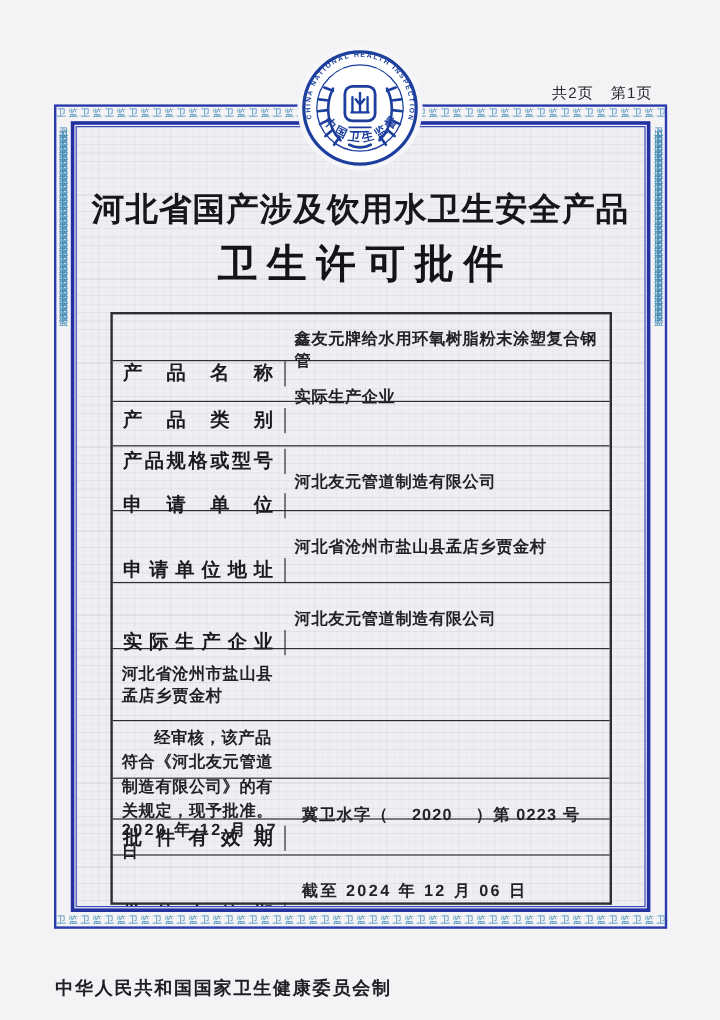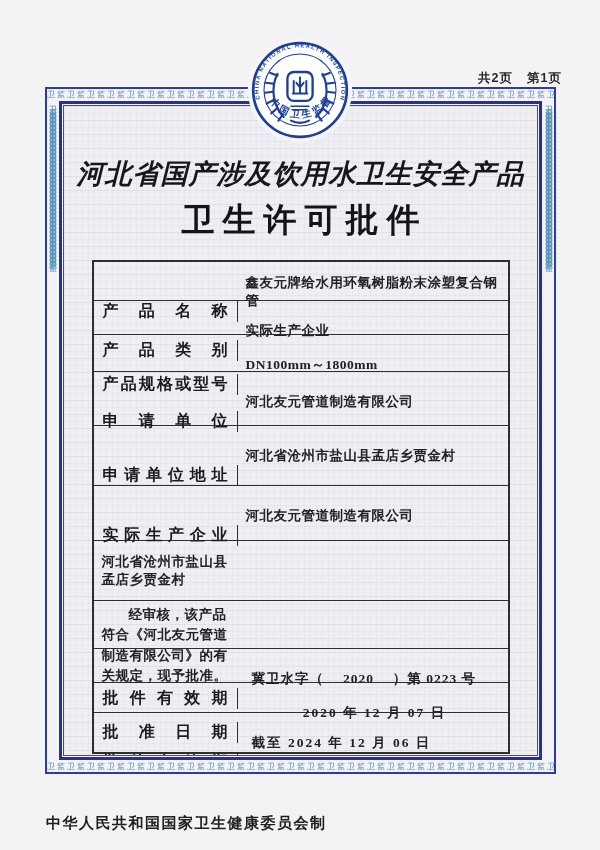--- a/index.html
+++ b/index.html
@@ -8,22 +8,22 @@
     font-family:"Liberation Sans","DejaVu Sans",sans-serif;
     background:#f3f2f4;
   }
   .page {
     position:relative; width:600px; height:850px;
     background:#f3f2f4; overflow:hidden;
   }
 
   
   .page-info {
-    position:absolute; top:70px; right:38px;
-    font-size:12.5px; font-weight:bold; color:#26262b;
+    position:absolute; top:70px; right:56px;
+    font-size:12.5px; font-weight:normal; color:#26262b;
     letter-spacing:1px; display:flex; gap:14px;
   }
 
   
   .frame-outer {
     position:absolute; left:45px; right:44px; top:87px; bottom:76px;
     border:2px solid #2a3bae;
   }
   .band { position:absolute; color:#2e7fae; font-size:8px; line-height:11px;
           letter-spacing:2px; overflow:hidden; white-space:nowrap; opacity:.9; }
@@ -44,21 +44,21 @@
       repeating-linear-gradient(90deg,
         rgba(125,135,165,0.05) 0 1px, transparent 1px 6px),
       #efeef2;
     overflow:hidden;
   }
 
   
   .title1 {
     margin-top:50px; text-align:center;
     font-family:"Liberation Serif","DejaVu Serif",serif;
-    font-weight:bold; font-size:27px; color:#17171a; letter-spacing:1px;font-style:italic;
+    font-weight:bold; font-size:27px; color:#17171a; letter-spacing:1px;
   }
   .title2 {
     margin-top:6px; text-align:center;
     font-family:Liberation Serif, serif;
     font-weight:bold; font-size:33px; color:#141417;
     letter-spacing:8px; text-indent:8px;
   }
 
   
   .cert-table {
@@ -69,21 +69,21 @@
   .row { display:grid; grid-template-columns:144px 1fr; border-top:1px solid #2e2e30; }
   .row:first-child { border-top:none; }
   .cell { display:flex; align-items:center; }
   .lbl {
     border-right:1px solid #2e2e30; padding:0 9px;
     font-weight:bold; font-size:16px; color:#1b1b1e;margin-top:39px;
   }
   .lbl-inner { display:block; width:100%; text-align:justify; text-align-last:justify; }
   .val {
     padding:0 4px 0 8px;
-    font-family:Liberation Serif, serif;
+    font-family:Liberation Sans, sans-serif;
     font-weight:bold; font-size:13.5px; color:#222226; letter-spacing:.5px;
   }
   .row:nth-child(1){height:38px} .row:nth-child(2){height:34px}
   .row:nth-child(3){height:37px} .row:nth-child(4){height:54px}
   .row:nth-child(5){height:60px} .row:nth-child(6){height:55px}
   .row:nth-child(7){height:60px} .row:nth-child(8){height:48px}
   .row:nth-child(9){height:34px} .row:nth-child(10){height:30px}
   .row:nth-child(11){height:40px}
   .row:nth-child(8) .val { display:block; text-indent:2em; line-height:1.5;
                            padding-top:4px; font-size:13.5px; }
@@ -132,21 +132,20 @@
           <div class="row">
             <div class="cell lbl">
                 <span class="lbl-inner">产品类别</span>
               </div>
             <div class="cell val">实际生产企业</div>
           </div>
           <div class="row">
             <div class="cell lbl">
                 <span class="lbl-inner">产品规格或型号</span>
               </div>
-            <div class="cell val">DN100mm～1800mm</div>
           </div>
           <div class="row">
             <div class="cell lbl">
                 <span class="lbl-inner">申请单位</span>
               </div>
             <div class="cell val">河北友元管道制造有限公司</div>
           </div>
           <div class="row">
             <div class="cell lbl">
                 <span class="lbl-inner">申请单位地址</span>
@@ -165,23 +164,20 @@
           <div class="row">
             <div class="val">经审核，该产品符合《河北友元管道制造有限公司》的有关规定，现予批准。</div>
           </div>
           <div class="row">
             <div class="cell lbl">
                 <span class="lbl-inner">批件有效期</span>
               </div>
             <div class="cell val">冀卫水字（　 2020 　）第  0223  号</div>
           </div>
           <div class="row">
-            <div class="cell lbl">
-                <span class="lbl-inner">批准日期</span>
-              </div>
             <div class="cell val">2020 年 12 月 07 日</div>
           </div>
           <div class="row">
             <div class="cell lbl">
                 <span class="lbl-inner">批件有效期</span>
               </div>
             <div class="cell val">截至 2024 年 12 月 06 日</div>
           </div>
         </div>
 

